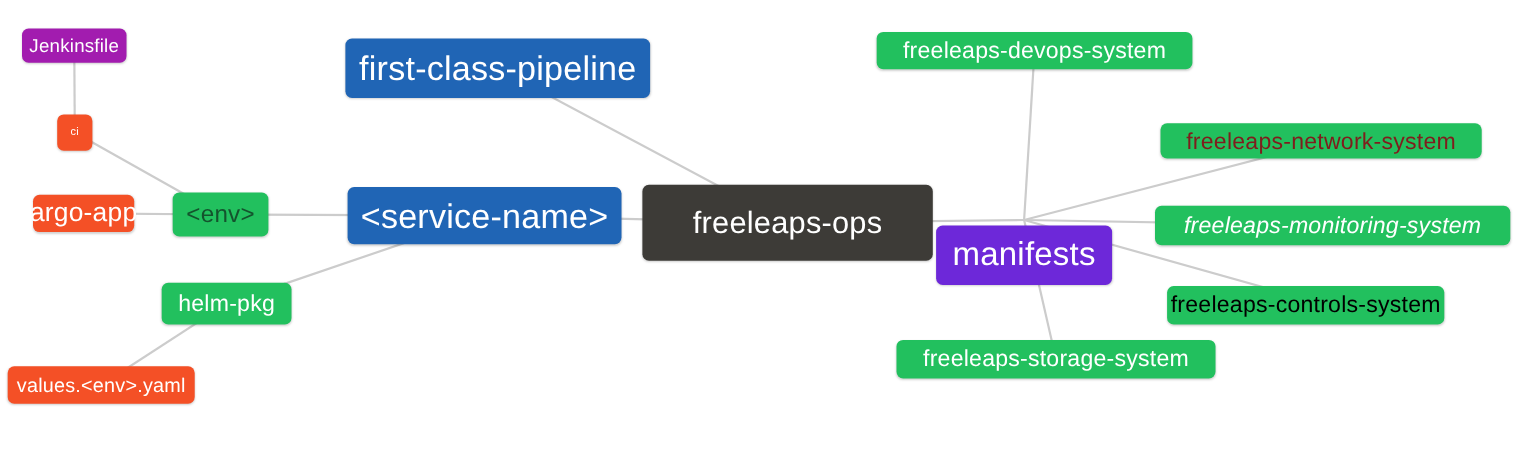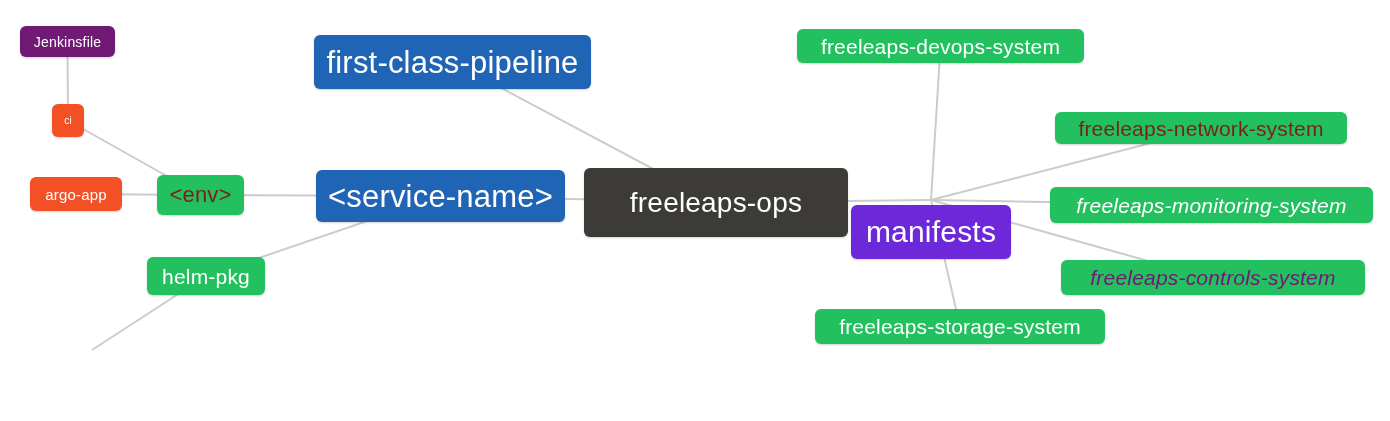--- a/index.html
+++ b/index.html
@@ -51,28 +51,29 @@
       <line x1="206" y1="276" x2="440.5" y2="196" stroke="#CCCCCC" stroke-width="2"></line>
       <line x1="440.5" y1="196" x2="716" y2="202.5" stroke="#CCCCCC" stroke-width="2"></line>
       <line x1="716" y1="202.5" x2="931" y2="200" stroke="#CCCCCC" stroke-width="2"></line>
       <line x1="931" y1="200" x2="940.5" y2="46" stroke="#CCCCCC" stroke-width="2"></line>
       <line x1="931" y1="200" x2="1201" y2="130" stroke="#CCCCCC" stroke-width="2"></line>
       <line x1="931" y1="200" x2="1211.5" y2="205" stroke="#CCCCCC" stroke-width="2"></line>
       <line x1="931" y1="200" x2="1207" y2="277.5" stroke="#CCCCCC" stroke-width="2"></line>
       <line x1="931" y1="200" x2="960" y2="326.5" stroke="#CCCCCC" stroke-width="2"></line>
     </svg>
   <div id="nodes">
-      <div class="node" style="left: 20px; top: 26px; width: 95px; height: 31px; font-size: 14px; background: #701a75; color: rgb(255, 255, 255);">Jenkinsfile</div>
+      <div class="node" style="left: 20px; top: 26px; width: 95px; height: 31px; font-size: 17px; background: #a21caf; color: rgb(255, 255, 255);">Jenkinsfile</div>
       <div class="node" style="left: 52px; top: 104px; width: 32px; height: 33px; font-size: 10px; background: rgb(244, 80, 38); color: rgb(255, 255, 255);">ci</div>
-      <div class="node" style="left: 30px; top: 177px; width: 92px; height: 34px; font-size: 15px; background: rgb(244, 80, 38); color: rgb(255, 255, 255);">argo-app</div>
-      <div class="node" style="left: 157px; top: 175px; width: 87px; height: 40px; font-size: 22px; background: rgb(34, 192, 94); color: #7f1d1d;">&lt;env&gt;</div>
+      <div class="node" style="left: 30px; top: 177px; width: 92px; height: 34px; font-size: 24px; background: rgb(244, 80, 38); color: rgb(255, 255, 255);">argo-app</div>
+      <div class="node" style="left: 157px; top: 175px; width: 87px; height: 40px; font-size: 22px; background: rgb(34, 192, 94); color: #14532d;">&lt;env&gt;</div>
       <div class="node" style="left: 316px; top: 170px; width: 249px; height: 52px; font-size: 31px; background: rgb(32, 101, 181); color: rgb(255, 255, 255);">&lt;service-name&gt;</div>
       <div class="node" style="left: 314px; top: 35px; width: 277px; height: 54px; font-size: 31px; background: rgb(32, 101, 181); color: rgb(255, 255, 255);">first-class-pipeline</div>
       <div class="node" style="left: 584px; top: 168px; width: 264px; height: 69px; font-size: 28px; background: rgb(61, 59, 55); color: rgb(255, 255, 255);">freeleaps-ops</div>
       <div class="node" style="left: 851px; top: 173px; width: 160px; height: 54px; font-size: 30px; background: #6d28d9; color: rgb(255, 255, 255); margin-top: 32px;">manifests</div>
       <div class="node" style="left: 797px; top: 29px; width: 287px; height: 34px; font-size: 21px; background: rgb(34, 192, 94); color: rgb(255, 255, 255);">freeleaps-devops-system</div>
       <div class="node" style="left: 1055px; top: 112px; width: 292px; height: 32px; font-size: 21px; background: rgb(34, 192, 94); color: #7f1d1d;">freeleaps-network-system</div>
       <div class="node" style="left: 1050px; top: 187px; width: 323px; height: 36px; font-size: 21px; background: rgb(34, 192, 94); color: rgb(255, 255, 255); font-style: italic;">freeleaps-monitoring-system</div>
-      <div class="node" style="left: 1061px; top: 260px; width: 304px; height: 35px; font-size: 21px; background: rgb(34, 192, 94); color: #701a75; font-style: italic;">freeleaps-controls-system</div>
+      <div class="node" style="left: 1061px; top: 260px; width: 252px; height: 35px; font-size: 21px; background: rgb(34, 192, 94); color: #000000;">freeleaps-controls-system</div>
       <div class="node" style="left: 147px; top: 257px; width: 118px; height: 38px; font-size: 21px; background: rgb(34, 192, 94); color: rgb(255, 255, 255);">helm-pkg</div>
       <div class="node" style="left: 815px; top: 309px; width: 290px; height: 35px; font-size: 21px; background: rgb(34, 192, 94); color: rgb(255, 255, 255);">freeleaps-storage-system</div>
+      <div class="node" style="left: 7px; top: 333px; width: 170px; height: 34px; font-size: 18px; background: rgb(244, 80, 38); color: rgb(255, 255, 255);">values.&lt;env&gt;.yaml</div>
     </div>
 </div>
 
 </body></html>

